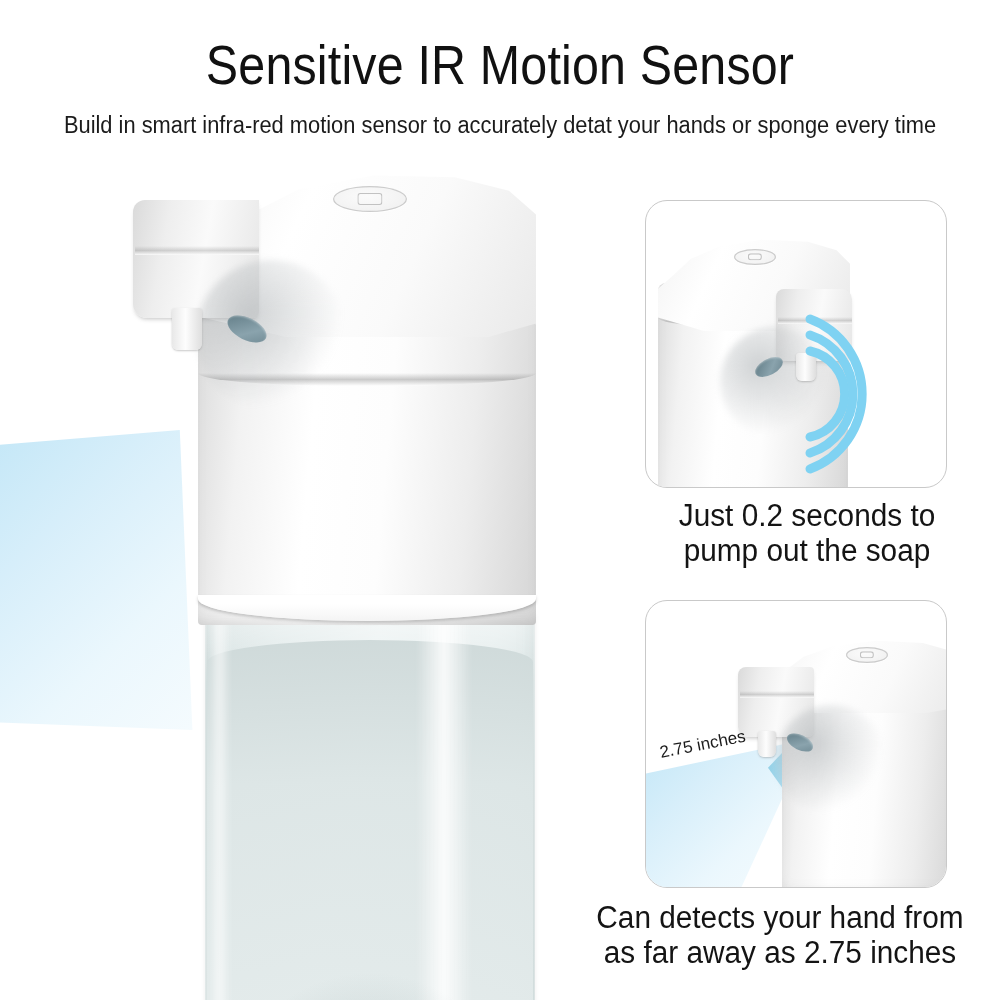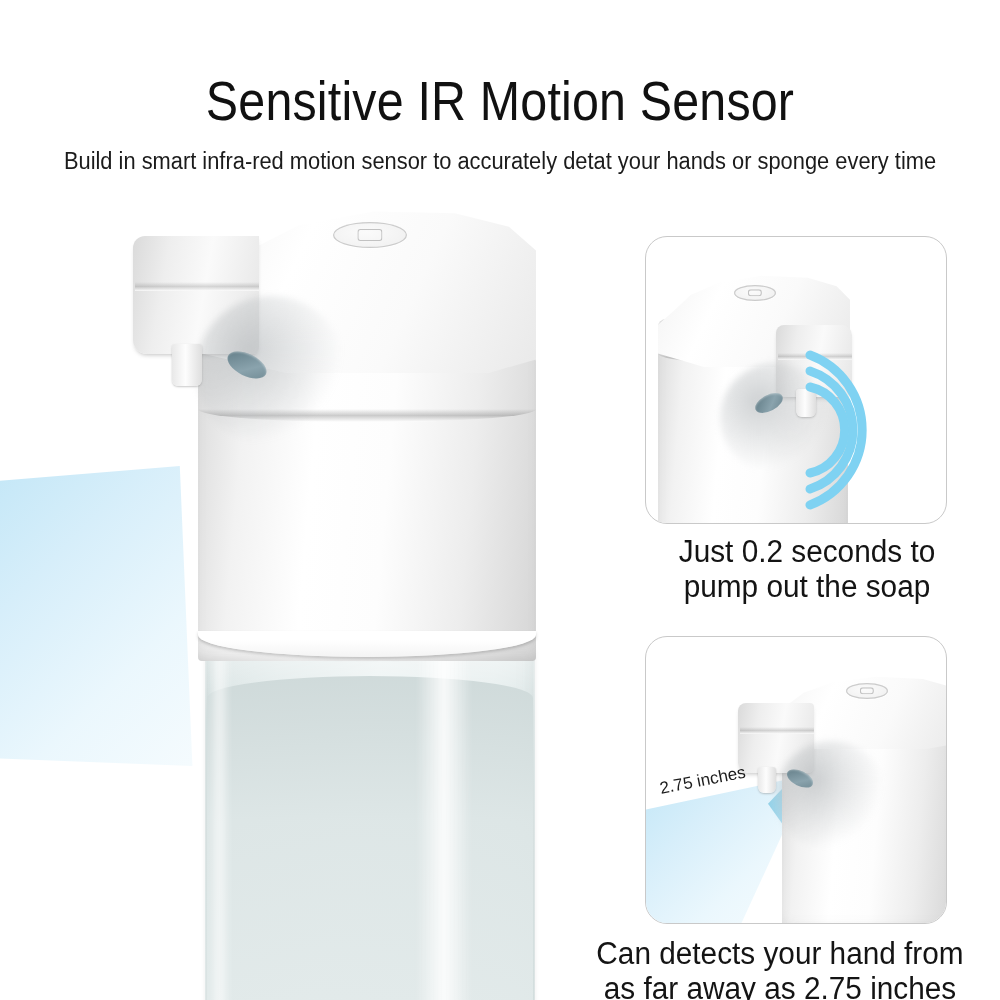--- a/index.html
+++ b/index.html
@@ -1,21 +1,21 @@
 <!DOCTYPE html>
 <html><head>
 <meta charset="utf-8">
 <style>
   html,body{margin:0;padding:0;}
   body{
     width:1000px;height:1000px;background:#ffffff;
     font-family:"Liberation Sans",sans-serif;
     color:#1a1a1a;overflow:hidden;position:relative;
   }
-  .stage{position:absolute;inset:0;width:1000px;height:900px;margin-top:36px;}
+  .stage{position:absolute;inset:0;width:1000px;height:900px;}
 
   
   .title{
     position:absolute;left:0;top:34px;width:1000px;text-align:center;
     font-size:55px;line-height:62px;font-weight:400;
     transform:scaleX(.88);transform-origin:50% 50%;
     letter-spacing:.2px;color:#111;white-space:nowrap;
   }
   .subtitle{
     position:absolute;left:0;top:110px;width:1000px;text-align:center;

